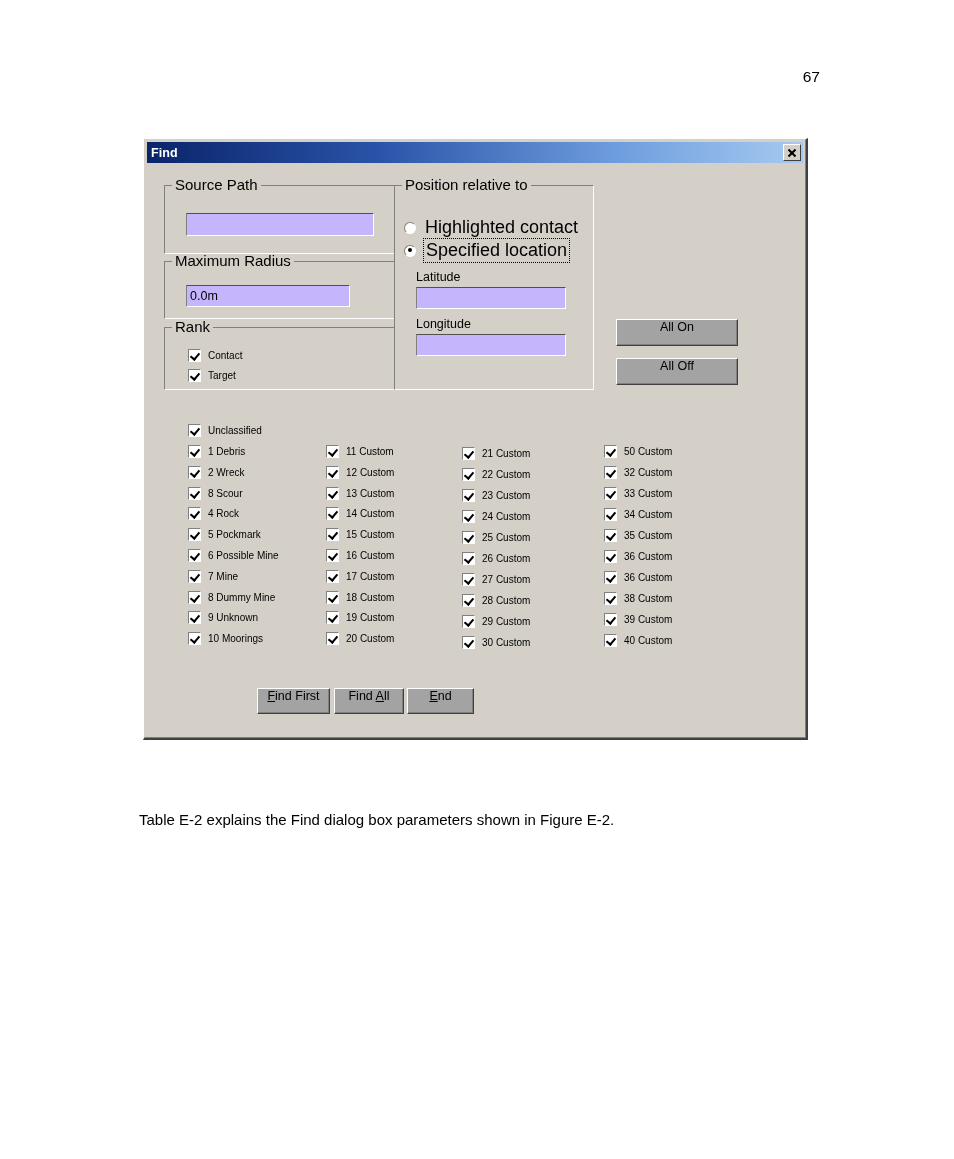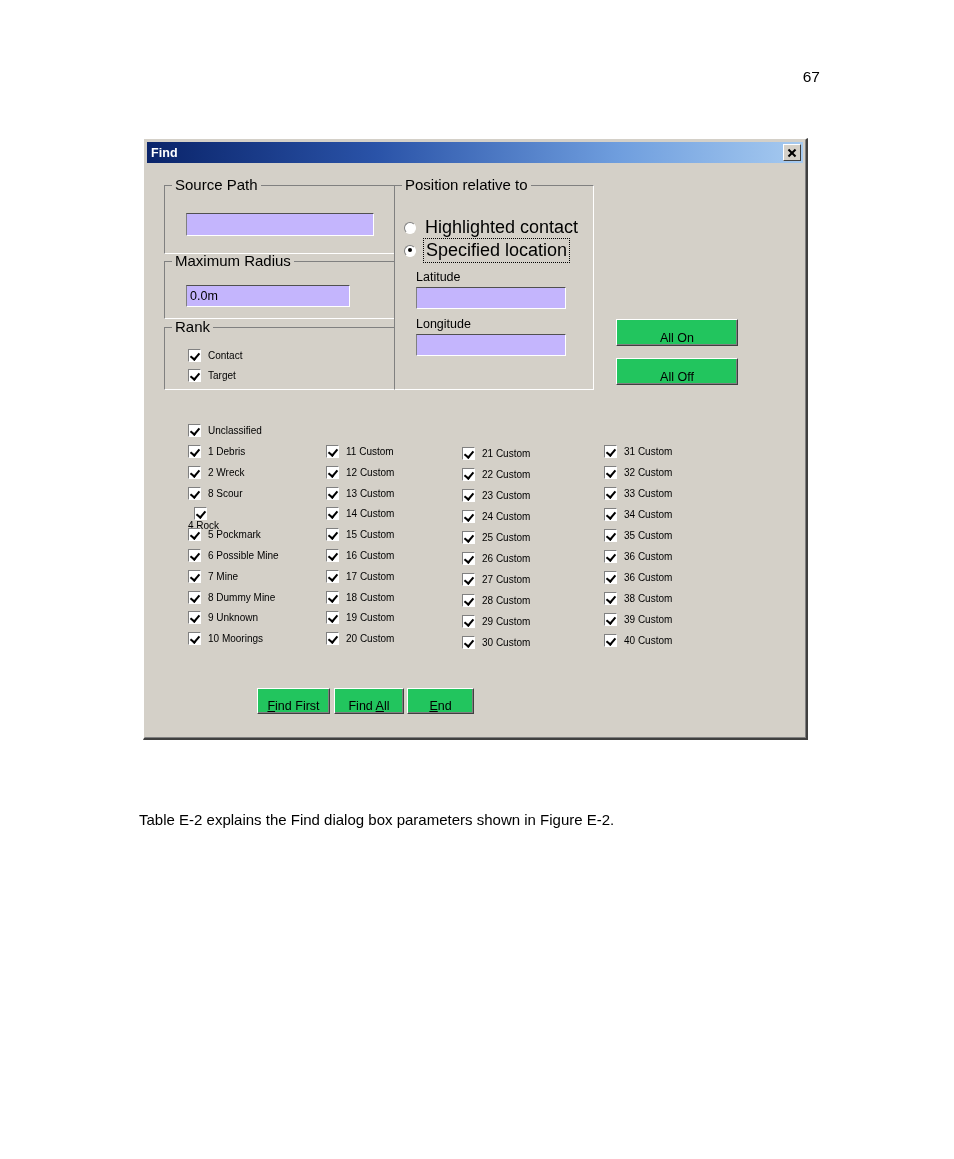--- a/index.html
+++ b/index.html
@@ -137,30 +137,30 @@
     color: #000;
     display: flex;
     align-items: center;
     padding-left: 3px;
     cursor: text;
   }
 
   
   .btn {
     position: absolute;
-    background: #22c55e;
+    background: #a3a3a3;
     border-top: 1px solid #ffffff;
     border-left: 1px solid #ffffff;
     border-right: 1px solid #404040;
     border-bottom: 1px solid #404040;
     box-sizing: border-box;
     font-size: 12.5px;
     color: #000;
     display: flex;
-    align-items: flex-end;
+    align-items: flex-start;
     justify-content: center;
     cursor: default;
     user-select: none;
   }
   .btn-face {
     position: absolute;
     left: 0; top: 0; right: 0; bottom: 0;
     border-right: 1px solid #808080;
     border-bottom: 1px solid #808080;
     pointer-events: none;
@@ -321,21 +321,21 @@
     <span>1 Debris</span>
   </div>
   <div class="cb-row" style="left:44px; top:327px;">
     <span class="cb-box checked"></span>
     <span>2 Wreck</span>
   </div>
   <div class="cb-row" style="left:44px; top:348px;">
     <span class="cb-box checked"></span>
     <span>8 Scour</span>
   </div>
-  <div class="cb-row" style="left:44px; top:368px;flex-direction:column;">
+  <div class="cb-row" style="left:44px; top:368px;">
     <span class="cb-box checked"></span>
     <span>4 Rock</span>
   </div>
   <div class="cb-row" style="left:44px; top:389px;">
     <span class="cb-box checked"></span>
     <span>5 Pockmark</span>
   </div>
   <div class="cb-row" style="left:44px; top:410px;">
     <span class="cb-box checked"></span>
     <span>6 Possible Mine</span>
@@ -434,21 +434,21 @@
     <span class="cb-box checked"></span>
     <span>29 Custom</span>
   </div>
   <div class="cb-row" style="left:318px; top:497px;">
     <span class="cb-box checked"></span>
     <span>30 Custom</span>
   </div>
 
   <div class="cb-row" style="left:460px; top:306px;">
     <span class="cb-box checked"></span>
-    <span>31 Custom</span>
+    <span>50 Custom</span>
   </div>
   <div class="cb-row" style="left:460px; top:327px;">
     <span class="cb-box checked"></span>
     <span>32 Custom</span>
   </div>
   <div class="cb-row" style="left:460px; top:348px;">
     <span class="cb-box checked"></span>
     <span>33 Custom</span>
   </div>
   <div class="cb-row" style="left:460px; top:369px;">

